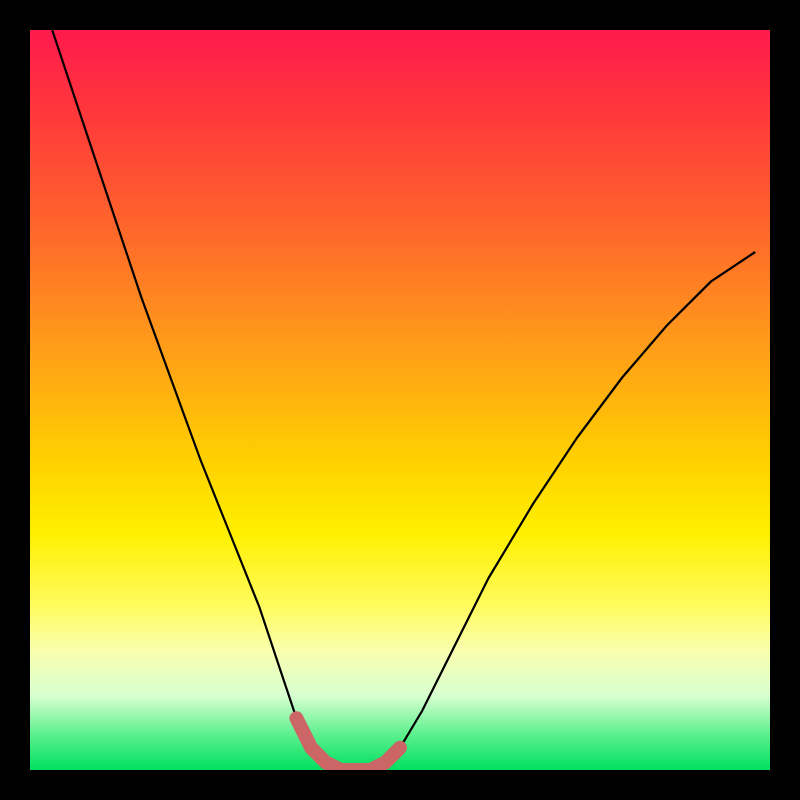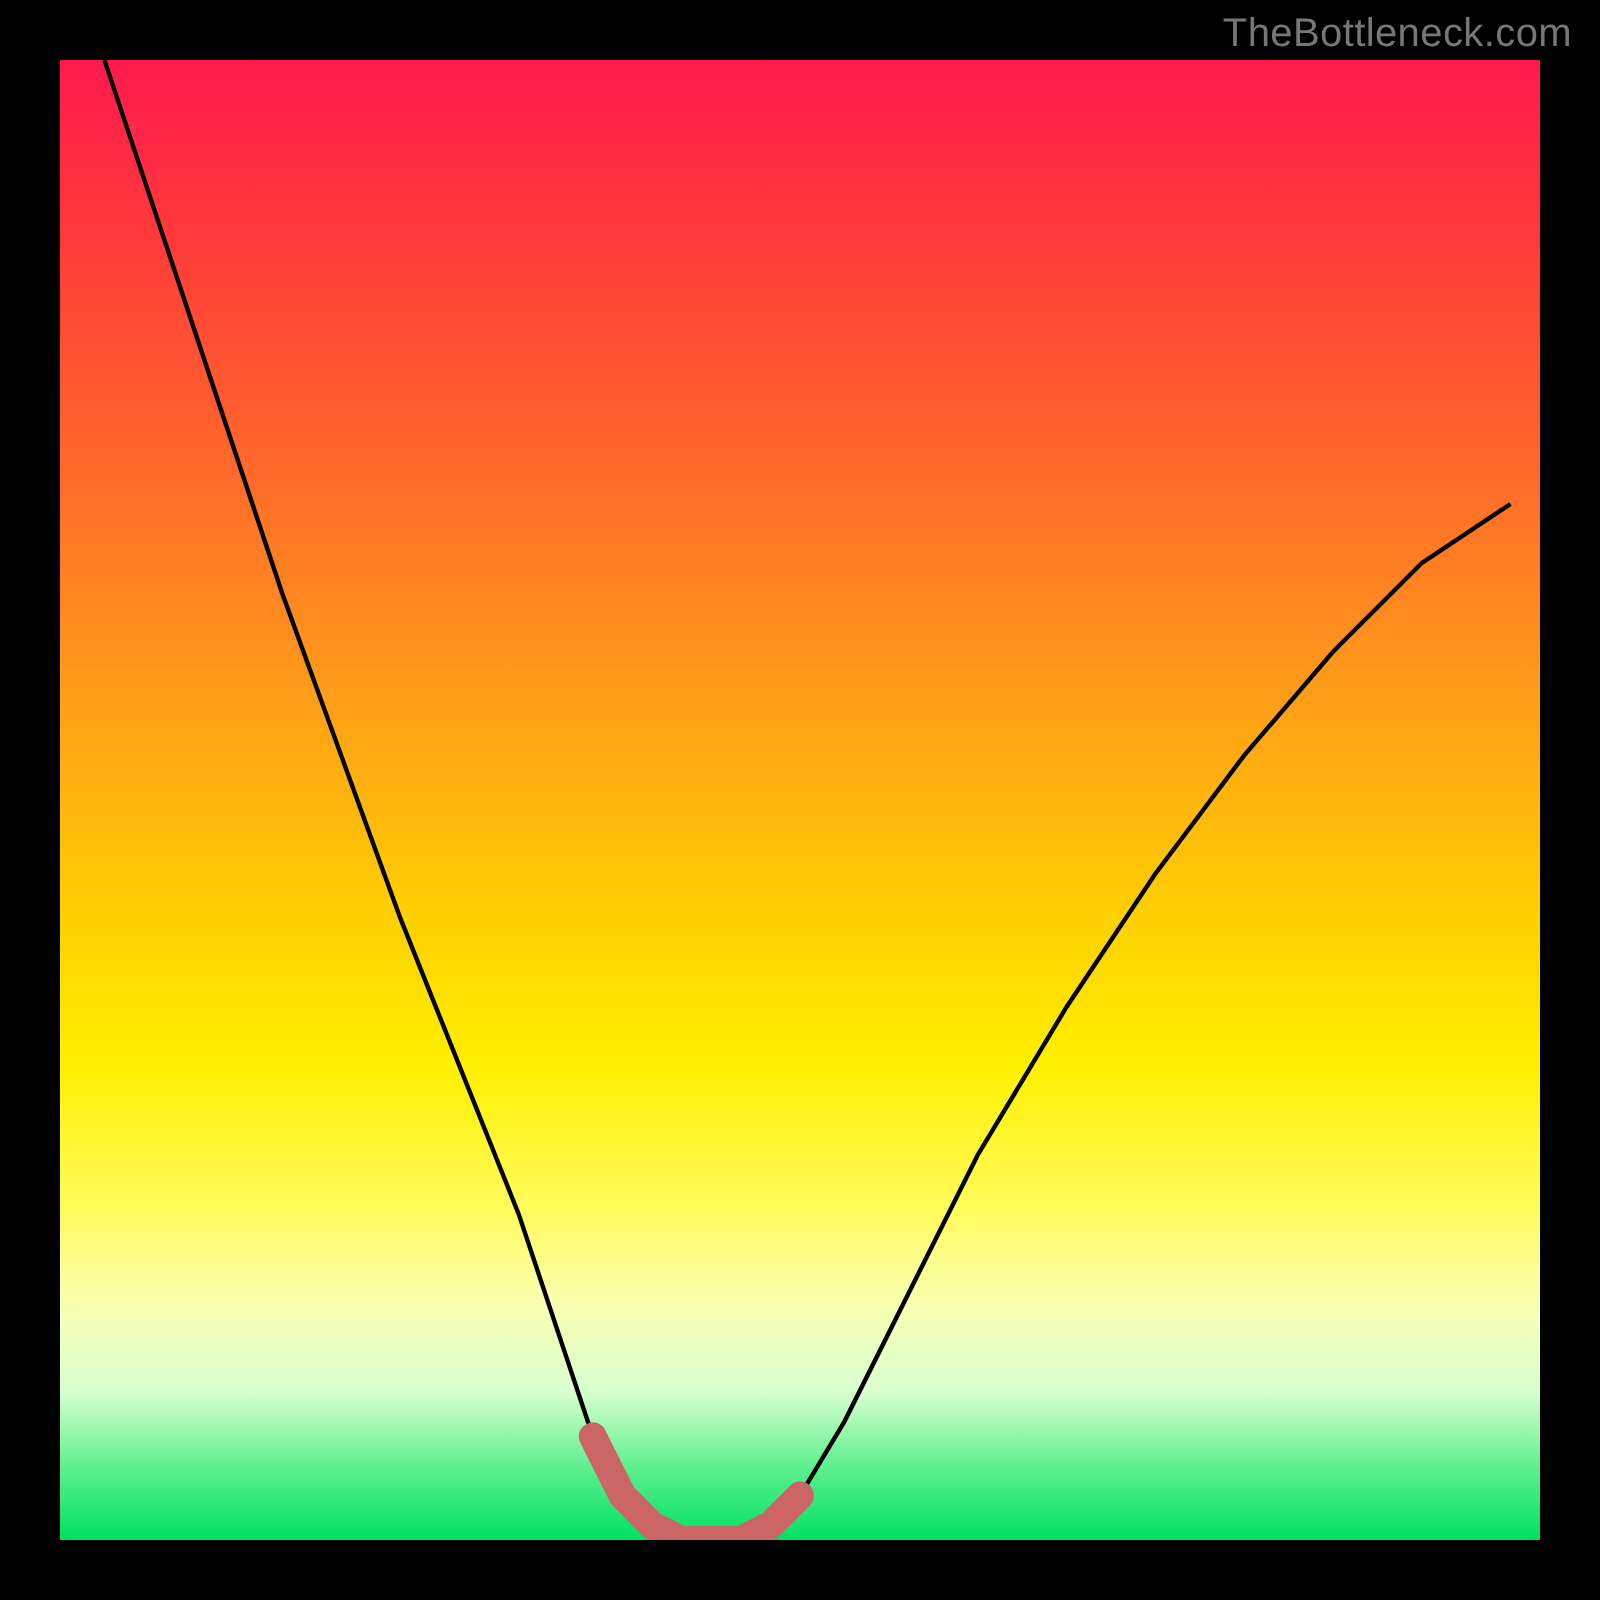--- a/index.html
+++ b/index.html
@@ -54,20 +54,19 @@
     width: 740px;
     height: 740px;
   }
   .thin { stroke: #000; stroke-width: 2.2; fill: none; }
   .thick { stroke: #cc6666; stroke-width: 14; fill: none; stroke-linecap: round; stroke-linejoin: round; }
 </style>
 </head>
 <body>
 
 <div class="frame">
-  <div class="watermark">TheBottleneck.com</div>
   <div class="plot">
     <svg class="curve" viewBox="0 0 740 740">
       <path id="curve-path" class="thin" d="M22.2 0.0 L51.8 88.8 L81.4 177.6 L111.0 266.4 L140.6 347.8 L170.2 429.2 L199.8 503.2 L229.4 577.2 L251.6 643.8 L266.4 688.2 L281.2 717.8 L296.0 732.6 L310.8 740.0 L325.6 740.0 L340.4 740.0 L355.2 732.6 L370.0 717.8 L392.2 680.8 L421.8 621.6 L458.8 547.6 L503.2 473.6 L547.6 407.0 L592.0 347.8 L636.4 296.0 L680.8 251.6 L725.2 222.0"></path>
       <path id="highlight-path" class="thick" d="M266.4 688.2 L281.2 717.8 L296.0 732.6 L310.8 740.0 L325.6 740.0 L340.4 740.0 L355.2 732.6 L370.0 717.8"></path>
     </svg>
   </div>
 </div>
 
 </body></html>

